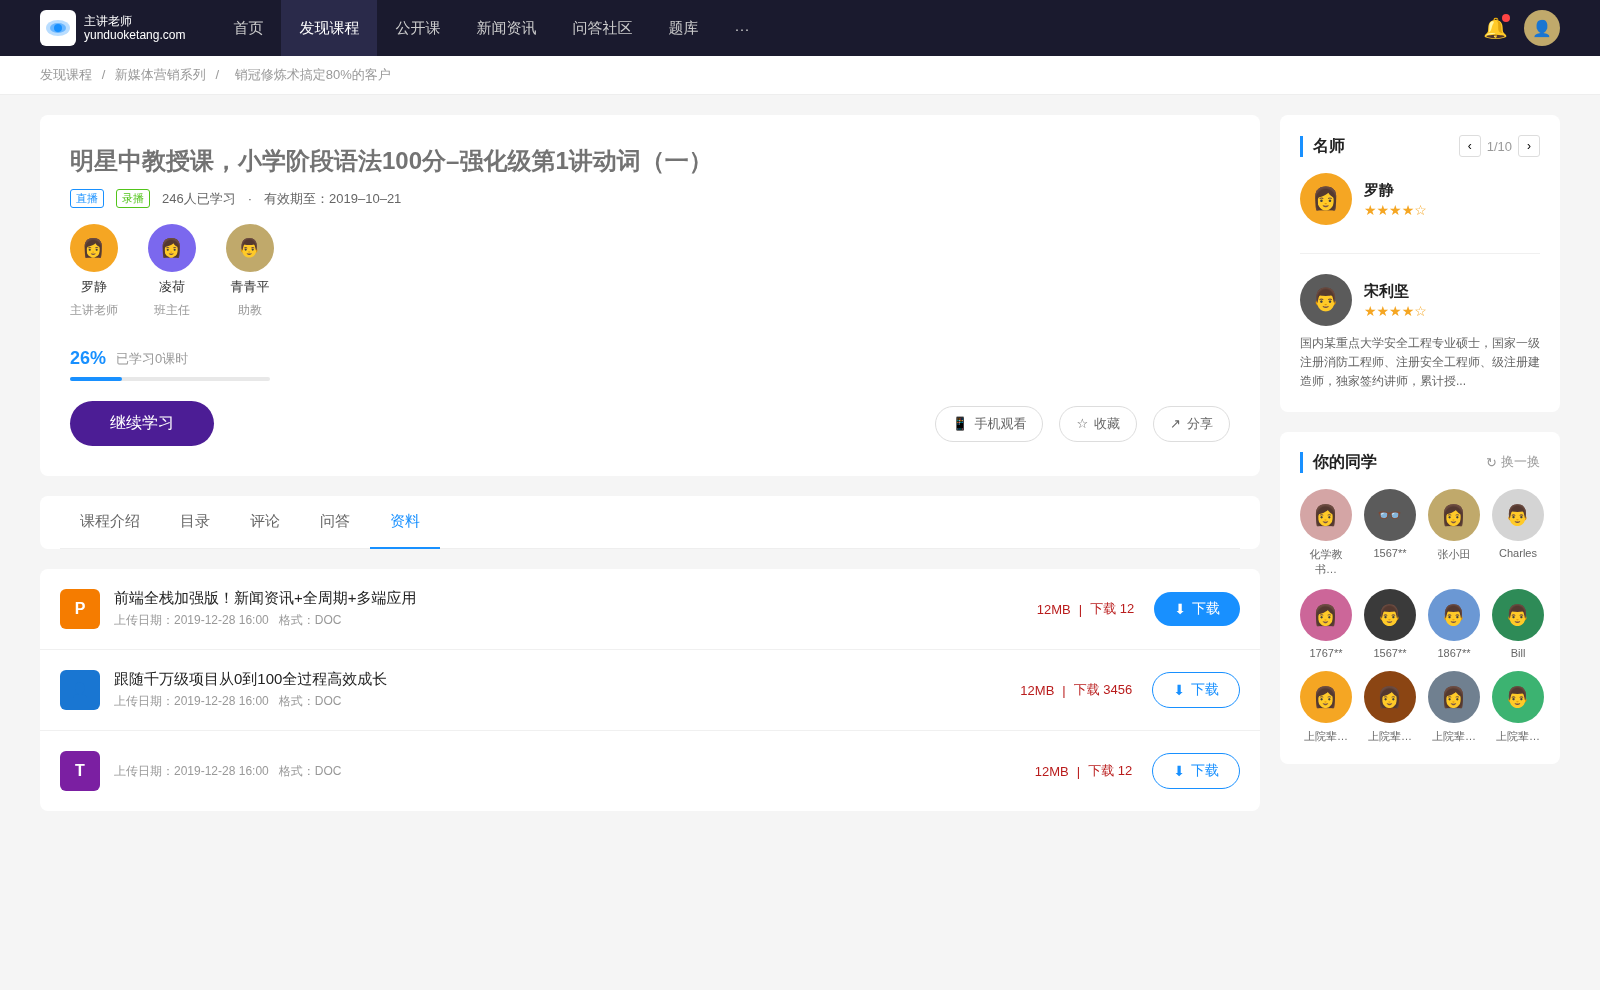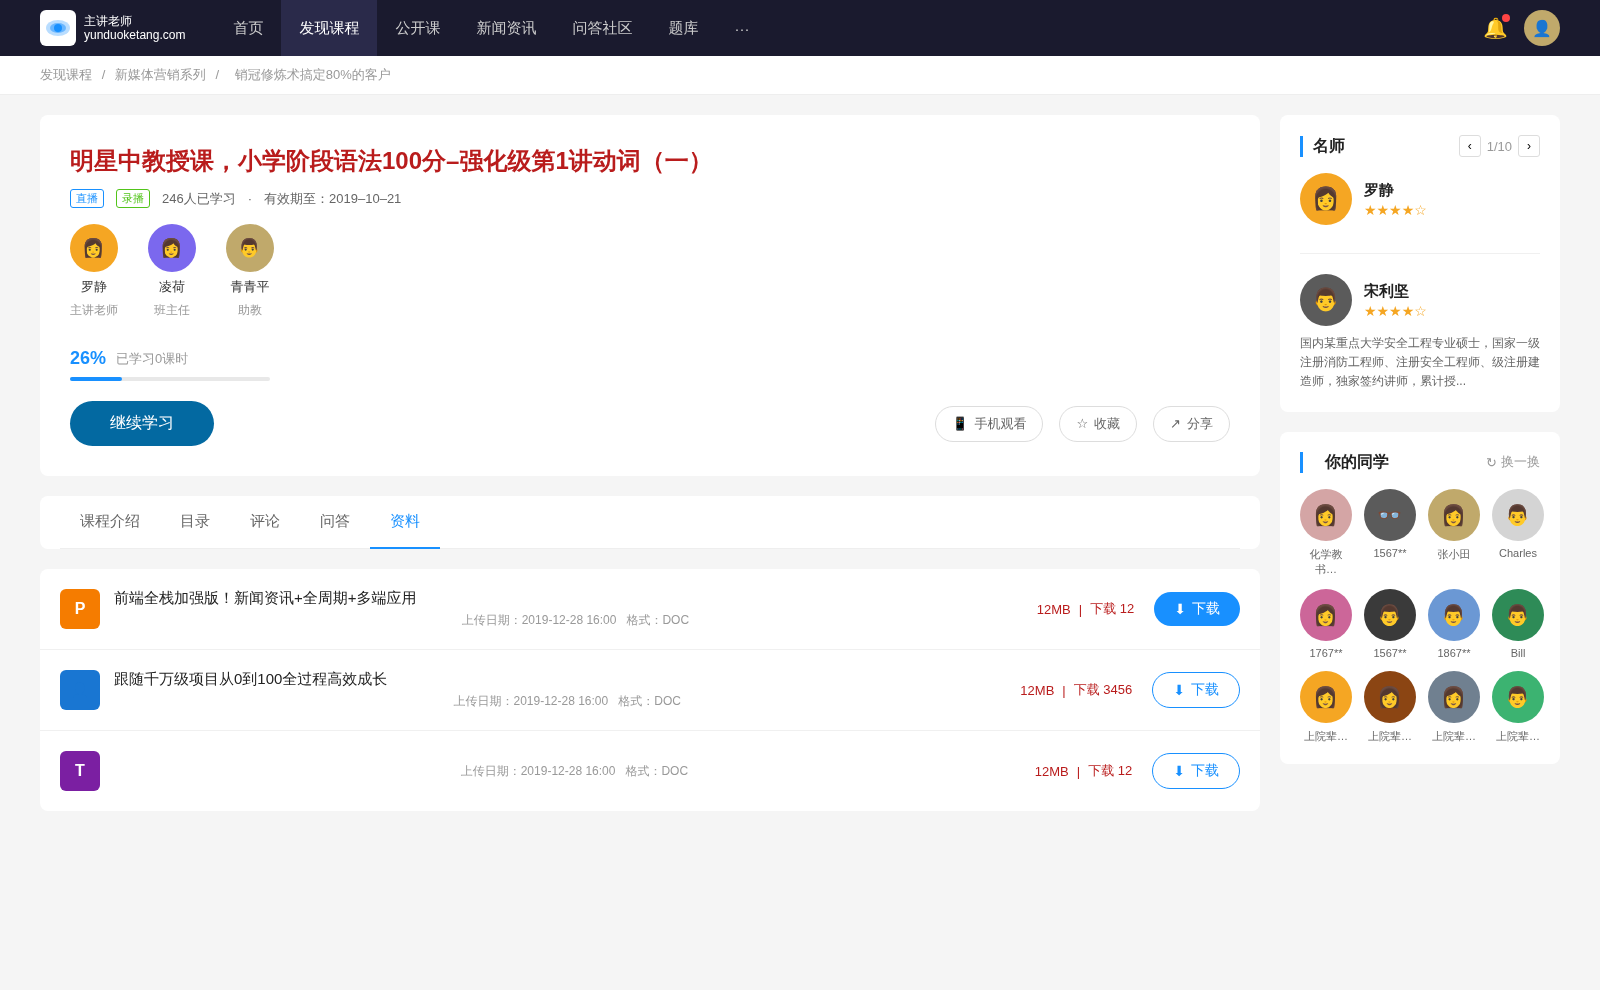--- a/index.html
+++ b/index.html
@@ -23,56 +23,56 @@
     .breadcrumb a { color: #999; text-decoration: none; }
     .breadcrumb span { margin: 0 6px; }
 
     
     .main-container { display: flex; gap: 20px; padding: 20px 40px; max-width: 1600px; }
     .content-left { flex: 1; min-width: 0; }
     .content-right { width: 280px; flex-shrink: 0; }
 
     
     .course-header-card { background: #fff; border-radius: 8px; padding: 30px; margin-bottom: 20px; }
-    .course-title { font-size: 24px; font-weight: bold; color: #b91c1c; margin-bottom: 12px; }
+    .course-title { font-size: 24px; font-weight: bold; color: #737373; margin-bottom: 12px; }
     .course-meta { display: flex; align-items: center; gap: 12px; margin-bottom: 16px; color: #666; font-size: 13px; }
     .badge { border: 1px solid; border-radius: 3px; padding: 1px 5px; font-size: 11px; }
     .badge-live { border-color: #1890ff; color: #1890ff; }
     .badge-recorded { border-color: #52c41a; color: #52c41a; }
     .teachers { display: flex; gap: 30px; margin-bottom: 20px; }
     .teacher-item { display: flex; flex-direction: column; align-items: center; gap: 6px; }
     .teacher-avatar { width: 48px; height: 48px; border-radius: 50%; background: #ddd; overflow: hidden; }
     .teacher-avatar-placeholder { width: 100%; height: 100%; display: flex; align-items: center; justify-content: center; font-size: 18px; }
     .teacher-name { font-size: 13px; color: #333; }
     .teacher-role { font-size: 12px; color: #999; }
     .progress-section { margin-bottom: 20px; margin-top: 29px; }
     .progress-header { display: flex; align-items: center; gap: 10px; margin-bottom: 8px; }
     .progress-pct { color: #1890ff; font-size: 18px; font-weight: bold; }
     .progress-label { color: #999; font-size: 13px; }
     .progress-bar-bg { background: #e8e8e8; height: 4px; border-radius: 2px; width: 200px; }
     .progress-bar-fill { background: #1890ff; height: 100%; border-radius: 2px; }
     .course-actions { display: flex; align-items: center; gap: 20px; }
-    .btn-continue { background: #0369a1; color: #fff; border: none; border-radius: 24px; padding: 12px 40px; font-size: 16px; cursor: pointer; }
+    .btn-continue { background: #4c1d95; color: #fff; border: none; border-radius: 24px; padding: 12px 40px; font-size: 16px; cursor: pointer; }
     .action-btns { margin-left: auto; display: flex; gap: 16px; }
     .action-btn { background: none; border: 1px solid #ddd; border-radius: 20px; padding: 8px 16px; cursor: pointer; color: #666; font-size: 13px; display: flex; align-items: center; gap: 6px; }
 
     
     .tabs-card { background: #fff; border-radius: 8px; padding: 0 20px; margin-bottom: 20px; }
     .tabs-nav { display: flex; border-bottom: 1px solid #eee; align-items: center; }
     .tab-item { padding: 16px 20px; cursor: pointer; color: #666; font-size: 15px; position: relative; border-bottom: 2px solid transparent; margin-bottom: -1px; }
     .tab-item.active { color: #1890ff; border-bottom-color: #1890ff; }
 
     
     .resource-list { background: #fff; border-radius: 8px; }
     .resource-item { display: flex; align-items: center; padding: 20px; border-bottom: 1px solid #f0f0f0; }
     .resource-item:last-child { border-bottom: none; }
     .resource-icon { width: 40px; height: 40px; border-radius: 6px; display: flex; align-items: center; justify-content: center; color: #fff; font-size: 16px; font-weight: bold; margin-right: 14px; flex-shrink: 0; }
     .resource-info { flex: 1; }
     .resource-name { font-size: 15px; color: #222; margin-bottom: 4px; }
-    .resource-meta { font-size: 12px; color: #999; text-align: center; }
+    .resource-meta { font-size: 12px; color: #999; }
     .resource-stats { display: flex; align-items: center; gap: 8px; color: #999; font-size: 13px; margin-right: 20px; white-space: nowrap; }
     .resource-stats span { color: #b91c1c; }
     .btn-download { border: 1px solid #1890ff; color: #1890ff; background: #fff; border-radius: 20px; padding: 8px 20px; cursor: pointer; font-size: 14px; display: flex; align-items: center; gap: 6px; white-space: nowrap; }
     .btn-download-filled { background: #1890ff; color: #fff; border: none; }
 
     
     .sidebar-card { background: #fff; border-radius: 8px; padding: 20px; margin-bottom: 20px; }
     .sidebar-title-bar { display: flex; justify-content: space-between; align-items: center; margin-bottom: 16px; }
     .sidebar-title-text { font-size: 16px; font-weight: bold; color: #222; display: flex; align-items: center; gap: 0; border-left: 3px solid #1890ff; padding-left: 10px; }
     .pagination-mini { display: flex; align-items: center; gap: 6px; color: #999; font-size: 13px; }
@@ -83,21 +83,21 @@
     .teacher-sidebar-item:last-child { border-bottom: none; margin-bottom: 0; padding-bottom: 0; }
     .teacher-sidebar-header { display: flex; align-items: center; gap: 12px; margin-bottom: 8px; }
     .teacher-sidebar-avatar { width: 52px; height: 52px; border-radius: 50%; background: #ddd; overflow: hidden; flex-shrink: 0; }
     .teacher-sidebar-info { }
     .teacher-sidebar-name { font-size: 15px; font-weight: bold; color: #222; }
     .stars { color: #f5a623; font-size: 14px; margin-top: 2px; }
     .teacher-sidebar-desc { font-size: 12px; color: #666; line-height: 1.6; }
 
     
     .classmates-header { display: flex; justify-content: space-between; align-items: center; margin-bottom: 16px; }
-    .classmates-title { font-size: 16px; font-weight: bold; color: #222; border-left: 3px solid #1890ff; padding-left: 22px; text-align: center; }
+    .classmates-title { font-size: 16px; font-weight: bold; color: #222; border-left: 3px solid #1890ff; padding-left: 10px; text-align: center; }
     .refresh-btn { color: #999; font-size: 13px; cursor: pointer; display: flex; align-items: center; gap: 4px; }
     .classmates-grid { display: grid; grid-template-columns: repeat(4, 1fr); gap: 12px; }
     .classmate-item { display: flex; flex-direction: column; align-items: center; gap: 6px; }
     .classmate-avatar { width: 52px; height: 52px; border-radius: 50%; background: #ddd; overflow: hidden; display: flex; align-items: center; justify-content: center; font-size: 20px; }
     .classmate-name { font-size: 11px; color: #666; text-align: center; }
 
     
     .avatar-1 { background: #f5a623; }
     .avatar-3 { background: #c0a96b; }
     .avatar-4 { background: #d4d4d4; }

